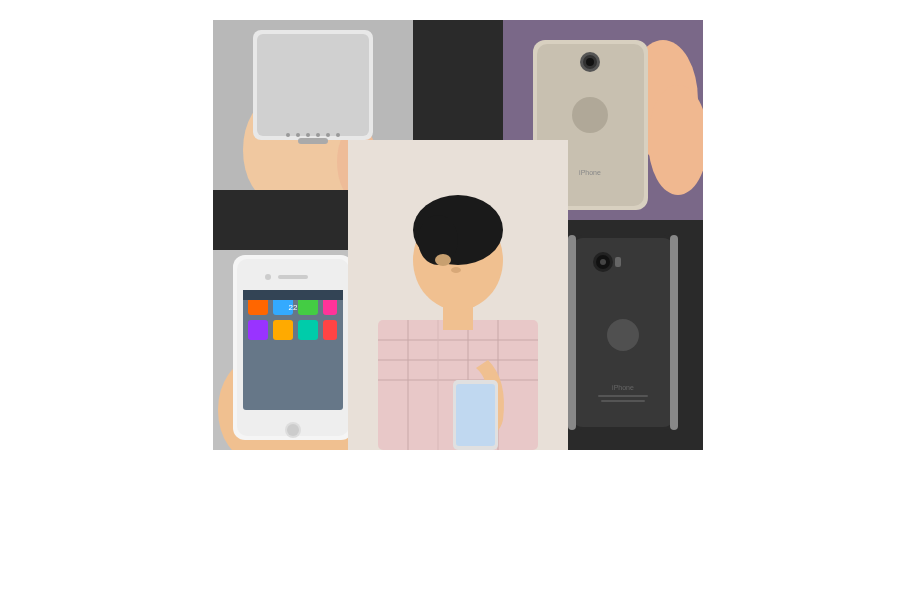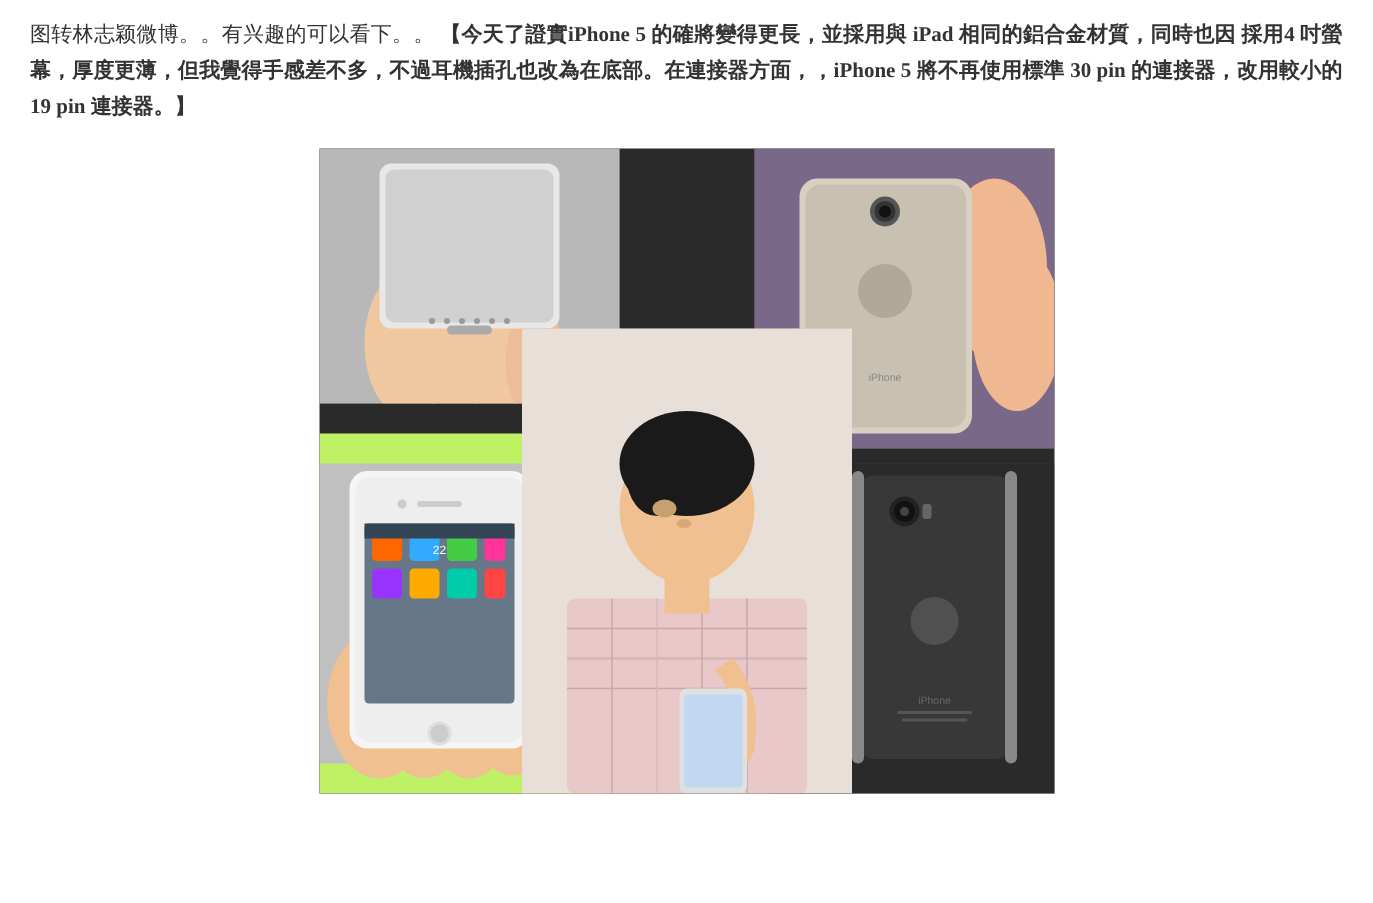--- a/index.html
+++ b/index.html
@@ -80,21 +80,21 @@
       height: 310px;
       background: #d8d0c8;
       z-index: 2;
     }
 
     
     .slot-bottom-left {
       bottom: 0;
       left: 0;
       width: 190px;
-      height: 240px;
+      height: 200px;
       background: #bef264;
     }
 
     
     .slot-bottom-right {
       bottom: 0;
       right: 0;
       width: 190px;
       height: 220px;
       background: #3a3a3a;
@@ -104,24 +104,20 @@
     .fake-img {
       width: 100%;
       height: 100%;
     }
   </style>
 </head>
 <body>
 
 <div class="page-container">
 
-  <p class="article-text">
-    <span>图转林志颖微博。。有兴趣的可以看下。。</span>
-    <span class="bold-text">【今天了證實iPhone 5 的確將變得更長，並採用與 iPad 相同的鋁合金材質，同時也因 採用4 吋螢幕，厚度更薄，但我覺得手感差不多，不過耳機插孔也改為在底部。在連接器方面，，iPhone 5 將不再使用標準 30 pin 的連接器，改用較小的 19 pin 連接器。】</span>
-  </p>
 
   <div class="image-collage">
     <div class="collage-wrapper">
 
       <div class="img-slot slot-top-left">
         <svg class="fake-img" viewBox="0 0 200 170" xmlns="http://www.w3.org/2000/svg">
           <rect width="200" height="170" fill="#b8b8b8"></rect>
 
           <ellipse cx="60" cy="130" rx="30" ry="50" fill="#f0c8a0"></ellipse>
           <ellipse cx="90" cy="135" rx="25" ry="45" fill="#f0c8a0"></ellipse>

